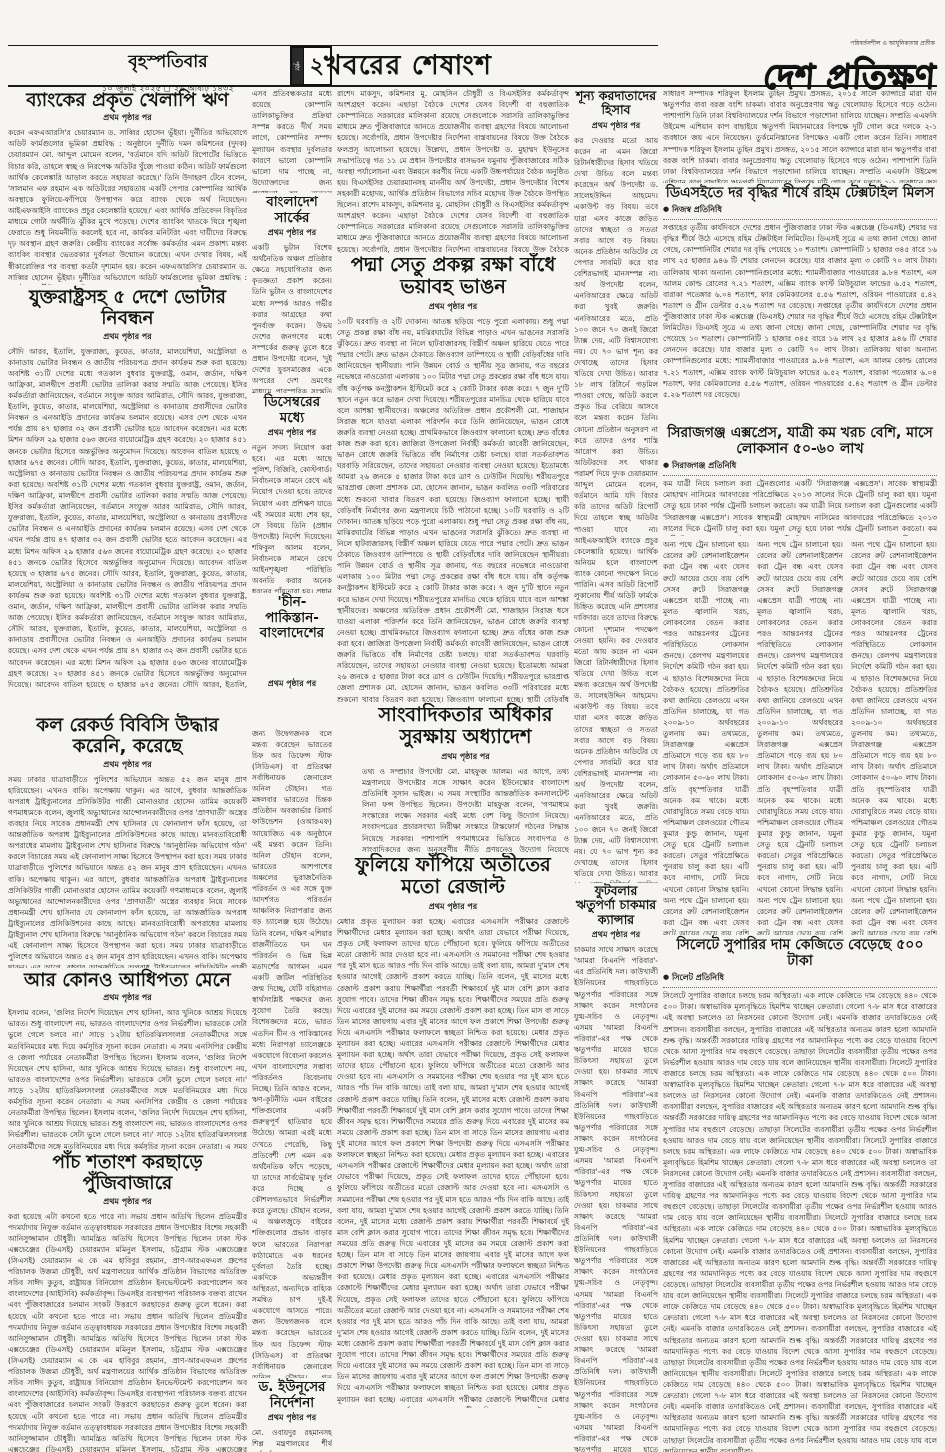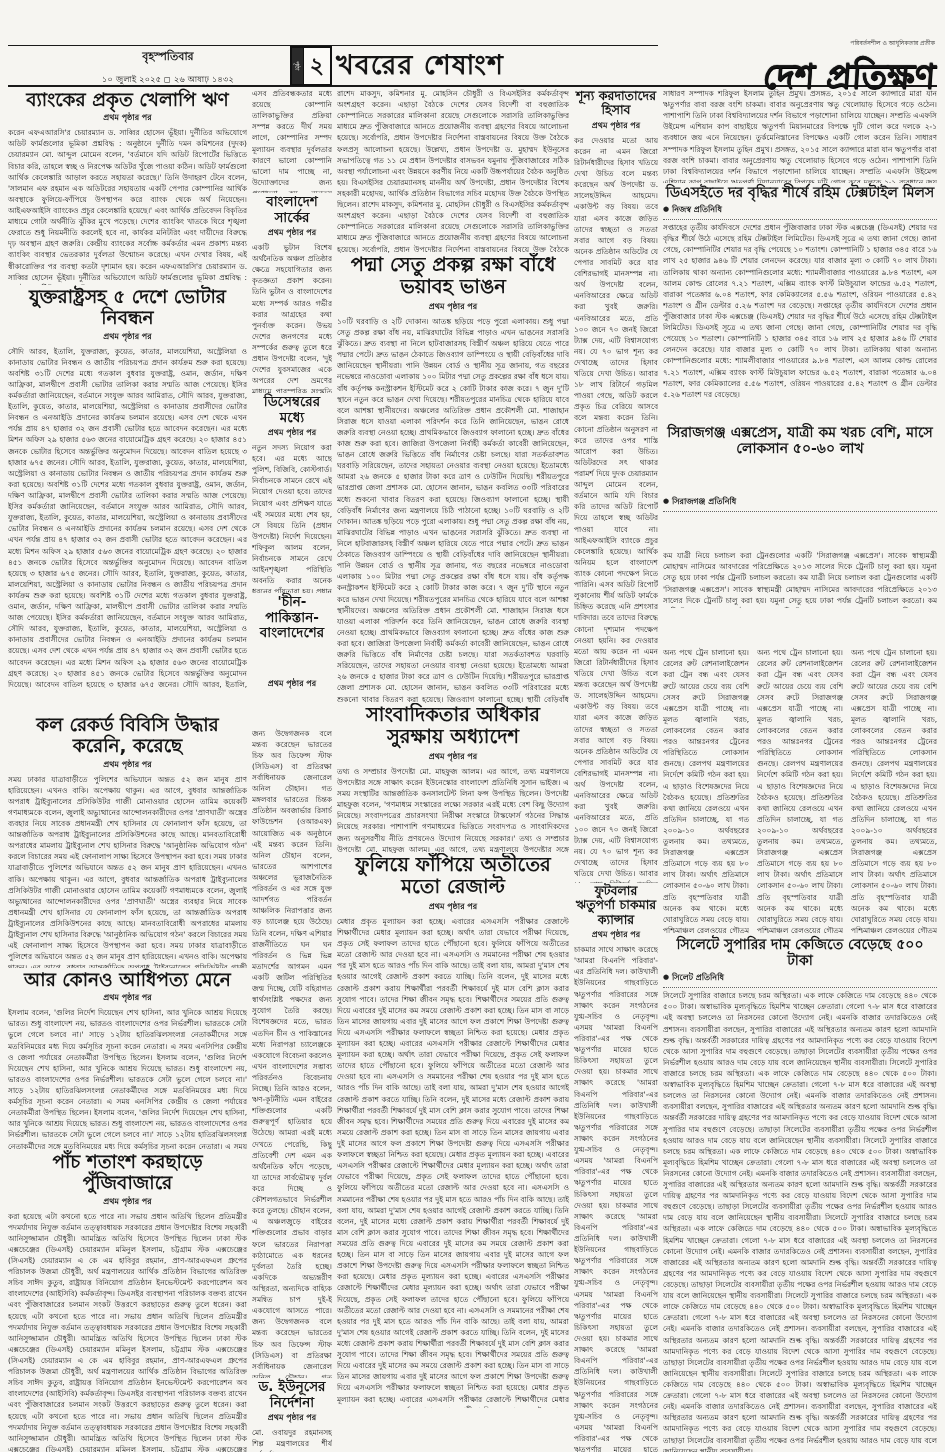--- a/index.html
+++ b/index.html
@@ -6,29 +6,29 @@
   body{
     width:945px;height:1452px;position:relative;
     background:#f6f5f1;color:#141414;
     font-family:"DejaVu Sans","Liberation Sans",sans-serif;
     overflow:hidden;
   }
   .rule{position:absolute;background:#1a1a1a;}
   
   #masthead{position:absolute;left:0;top:0;width:945px;height:88px;}
   .dateblock{position:absolute;left:78px;top:48px;width:180px;text-align:center;}
-  .dateblock .day{font-weight:bold;font-size:11px;}
+  .dateblock .day{font-weight:bold;font-size:17px;}
   .dateblock .dateline{font-size:8px;margin-top:6px;letter-spacing:.3px;}
   .pagebox{position:absolute;left:290px;top:46px;width:38px;height:36px;border:2px solid #111;
     display:flex;background:#fbfaf7;}
   .pagebox .strip{width:11px;border-right:1.5px solid #111;font-size:6px;
     writing-mode:vertical-rl;text-align:center;padding:1px 0;background:#2a2a2a;color:#f5f5f0;}
   .pagebox .num{flex:1;display:flex;align-items:center;justify-content:center;
     font-size:22px;font-weight:bold;}
-  .sectiontitle{position:absolute;left:336px;top:44px;font-size:27px;font-weight:bold;letter-spacing:1px;}
+  .sectiontitle{position:absolute;left:324px;top:44px;font-size:27px;font-weight:bold;letter-spacing:1px;}
   .logo{position:absolute;right:10px;top:38px;width:280px;text-align:right;}
   .logo .slogan{font-size:6px;color:#333;margin-bottom:1px;}
   .logo .brand{font-size:34px;font-weight:bold;letter-spacing:0px;
     text-shadow:0 0 1px #000,.5px .5px 0 #000;transform:skewX(-4deg);}
   
   .col{position:absolute;top:88px;}
   #colA{left:8px;width:239px;}
   #colB{left:252px;width:80px;}
   #colC{left:337px;width:232px;}
   #colD{left:574px;width:84px;}
@@ -124,21 +124,21 @@
   </article>
 </section>
 
 <section class="col" id="colC">
   <div class="bd cont fill" style="height:165px;">রাশেদ মাকসুদ, কমিশনার মু. মোহসিন চৌধুরী ও বিএসইসির কর্মকর্তাবৃন্দ অংশগ্রহণ করেন। এছাড়া বৈঠকে দেশের যেসব বিদেশী বা বহুজাতিক কোম্পানিতে সরকারের মালিকানা রয়েছে সেগুলোকে সরাসরি তালিকাভুক্তির মাধ্যমে দ্রুত পুঁজিবাজারে আনতে প্রয়োজনীয় ব্যবস্থা গ্রহণের বিষয়ে আলোচনা হয়েছে। সর্বোপরি, প্রধান উপদেষ্টার নির্দেশনা বাস্তবায়নের বিষয়ে উক্ত বৈঠকে ফলপ্রসূ আলোচনা হয়েছে। উল্লেখ্য, প্রধান উপদেষ্টা ড. মুহাম্মদ ইউনূসের সভাপতিত্বে গত ১১ মে প্রধান উপদেষ্টার বাসভবন যমুনায় পুঁজিবাজারের সঠিক অবস্থা পর্যালোচনা এবং উন্নয়নে করণীয় নিয়ে একটি উচ্চপর্যায়ের বৈঠক অনুষ্ঠিত হয়। বিএসইসির চেয়ারম্যানসহ মাননীয় অর্থ উপদেষ্টা, প্রধান উপদেষ্টার বিশেষ সহকারী মহোদয়, আর্থিক প্রতিষ্ঠান বিভাগের সচিব মহোদয় উক্ত বৈঠকে উপস্থিত ছিলেন। রাশেদ মাকসুদ, কমিশনার মু. মোহসিন চৌধুরী ও বিএসইসির কর্মকর্তাবৃন্দ অংশগ্রহণ করেন। এছাড়া বৈঠকে দেশের যেসব বিদেশী বা বহুজাতিক কোম্পানিতে সরকারের মালিকানা রয়েছে সেগুলোকে সরাসরি তালিকাভুক্তির মাধ্যমে দ্রুত পুঁজিবাজারে আনতে প্রয়োজনীয় ব্যবস্থা গ্রহণের বিষয়ে আলোচনা হয়েছে। সর্বোপরি, প্রধান উপদেষ্টার নির্দেশনা বাস্তবায়নের বিষয়ে উক্ত বৈঠকে ফলপ্রসূ আলোচনা হয়েছে। উল্লেখ্য, প্রধান উপদেষ্টা ড. মুহাম্মদ ইউনূসের সভাপতিত্বে গত ১১ মে প্রধান উপদেষ্টার বাসভবন যমুনায় পুঁজিবাজারের সঠিক অবস্থা পর্যালোচনা এবং উন্নয়নে করণীয় নিয়ে একটি উচ্চপর্যায়ের বৈঠক অনুষ্ঠিত হয়। বিএসইসির চেয়ারম্যানসহ মাননীয় অর্থ উপদেষ্টা, প্রধান উপদেষ্টার বিশেষ সহকারী মহোদয়, আর্থিক প্রতিষ্ঠান বিভাগের সচিব মহোদয় উক্ত বৈঠকে উপস্থিত ছিলেন।</div>
   <article class="story" style="height:450px;">
     <h2 class="hl hlC">পদ্মা সেতু প্রকল্প রক্ষা বাঁধে ভয়াবহ ভাঙন</h2>
     <div class="kick">প্রথম পৃষ্ঠার পর</div>
     <div class="bd fill">১০টি ঘরবাড়ি ও ২টি দোকান। আতঙ্ক ছড়িয়ে পড়ে পুরো এলাকায়। শুধু পদ্মা সেতু প্রকল্প রক্ষা বাঁধ নয়, মাঝিরঘাটের বিভিন্ন পাড়াও এখন ভাঙনের সরাসরি ঝুঁকিতে। দ্রুত ব্যবস্থা না নিলে হাটবাজারসহ বিস্তীর্ণ অঞ্চল হারিয়ে যেতে পারে পদ্মার পেটে। দ্রুত ভাঙন ঠেকাতে জিওব্যাগ ডাম্পিংয়ে ও স্থায়ী বেড়িবাঁধের দাবি জানিয়েছেন স্থানীয়রা। পানি উন্নয়ন বোর্ড ও স্থানীয় সূত্র জানায়, গত বছরের নভেম্বরে নাওডোবা এলাকায় ১০০ মিটার পদ্মা সেতু প্রকল্পের রক্ষা বাঁধ ধসে যায়। বাঁধ কর্তৃপক্ষ কনস্ট্রাকশন ইস্টিমেট করে ২ কোটি টাকার কাজ করে। ৭ জুন দু'টি স্থানে নতুন করে ভাঙন দেখা দিয়েছে। শরীয়তপুরের মানচিত্র থেকে হারিয়ে যাবে বলে আশঙ্কা স্থানীয়দের। অঞ্চলের অতিরিক্ত প্রধান প্রকৌশলী মো. শাজাহান সিরাজ ধসে যাওয়া এলাকা পরিদর্শন করে তিনি জানিয়েছেন, ভাঙন রোধে জরুরি ব্যবস্থা নেওয়া হচ্ছে। প্রাথমিকভাবে জিওব্যাগ ফালানো হচ্ছে। দ্রুত বাঁধের কাজ শুরু করা হবে। জাজিরা উপজেলা নির্বাহী কর্মকর্তা কাবেরী জানিয়েছেন, ভাঙন রোধে জরুরি ভিত্তিতে বাঁধ নির্মাণের চেষ্টা চলছে। যারা সতর্কতাবশত ঘরবাড়ি সরিয়েছেন, তাদের সহায়তা নেওয়ার ব্যবস্থা নেওয়া হয়েছে। ইতোমধ্যে আমরা ২৬ জনকে ৫ হাজার টাকা করে ত্রাণ ও ঢেউটিন দিয়েছি। শরীয়তপুরে ভারপ্রাপ্ত জেলা প্রশাসক মো. হোসেন জানান, ভাঙন কবলিত ৩৩টি পরিবারের মধ্যে শুকনো খাবার বিতরণ করা হয়েছে। জিওব্যাগ ফালানো হচ্ছে। স্থায়ী বেড়িবাঁধ নির্মাণের জন্য মন্ত্রণালয়ে চিঠি পাঠানো হচ্ছে। ১০টি ঘরবাড়ি ও ২টি দোকান। আতঙ্ক ছড়িয়ে পড়ে পুরো এলাকায়। শুধু পদ্মা সেতু প্রকল্প রক্ষা বাঁধ নয়, মাঝিরঘাটের বিভিন্ন পাড়াও এখন ভাঙনের সরাসরি ঝুঁকিতে। দ্রুত ব্যবস্থা না নিলে হাটবাজারসহ বিস্তীর্ণ অঞ্চল হারিয়ে যেতে পারে পদ্মার পেটে। দ্রুত ভাঙন ঠেকাতে জিওব্যাগ ডাম্পিংয়ে ও স্থায়ী বেড়িবাঁধের দাবি জানিয়েছেন স্থানীয়রা। পানি উন্নয়ন বোর্ড ও স্থানীয় সূত্র জানায়, গত বছরের নভেম্বরে নাওডোবা এলাকায় ১০০ মিটার পদ্মা সেতু প্রকল্পের রক্ষা বাঁধ ধসে যায়। বাঁধ কর্তৃপক্ষ কনস্ট্রাকশন ইস্টিমেট করে ২ কোটি টাকার কাজ করে। ৭ জুন দু'টি স্থানে নতুন করে ভাঙন দেখা দিয়েছে। শরীয়তপুরের মানচিত্র থেকে হারিয়ে যাবে বলে আশঙ্কা স্থানীয়দের। অঞ্চলের অতিরিক্ত প্রধান প্রকৌশলী মো. শাজাহান সিরাজ ধসে যাওয়া এলাকা পরিদর্শন করে তিনি জানিয়েছেন, ভাঙন রোধে জরুরি ব্যবস্থা নেওয়া হচ্ছে। প্রাথমিকভাবে জিওব্যাগ ফালানো হচ্ছে। দ্রুত বাঁধের কাজ শুরু করা হবে। জাজিরা উপজেলা নির্বাহী কর্মকর্তা কাবেরী জানিয়েছেন, ভাঙন রোধে জরুরি ভিত্তিতে বাঁধ নির্মাণের চেষ্টা চলছে। যারা সতর্কতাবশত ঘরবাড়ি সরিয়েছেন, তাদের সহায়তা নেওয়ার ব্যবস্থা নেওয়া হয়েছে। ইতোমধ্যে আমরা ২৬ জনকে ৫ হাজার টাকা করে ত্রাণ ও ঢেউটিন দিয়েছি। শরীয়তপুরে ভারপ্রাপ্ত জেলা প্রশাসক মো. হোসেন জানান, ভাঙন কবলিত ৩৩টি পরিবারের মধ্যে শুকনো খাবার বিতরণ করা হয়েছে। জিওব্যাগ ফালানো হচ্ছে। স্থায়ী বেড়িবাঁধ নির্মাণের জন্য মন্ত্রণালয়ে চিঠি পাঠানো হচ্ছে।</div>
   </article>
-  <article class="story" style="height:150px;">
+  <article class="story" style="height:150px;margin-left:25px;">
     <h2 class="hl hlC">সাংবাদিকতার অধিকার সুরক্ষায় অধ্যাদেশ</h2>
     <div class="kick">প্রথম পৃষ্ঠার পর</div>
     <div class="bd fill">তথ্য ও সম্প্রচার উপদেষ্টা মো. মাহফুজ আলম। এর আগে, তথ্য মন্ত্রণালয়ে উপদেষ্টার সঙ্গে সাক্ষাৎ করেন ইউনেস্কোর বাংলাদেশ প্রতিনিধি সুসান ভাইজ। এ সময় সংস্থাটির আন্তর্জাতিক কনসালটেন্ট লিনা ফন্স উপস্থিত ছিলেন। উপদেষ্টা মাহফুজ বলেন, 'গণমাধ্যম সংস্কারের লক্ষ্যে সরকার এরই মধ্যে বেশ কিছু উদ্যোগ নিয়েছে। সংবাদপত্রের প্রচারসংখ্যা নিরীক্ষা সংস্কারে টাস্কফোর্স গঠনের সিদ্ধান্ত নিয়েছে সরকার। পাশাপাশি গণমাধ্যমের ভিত্তিতে সংবাদপত্র ও সাংবাদিকদের জন্য অনুসরণীয় নীতি প্রণয়নেও উদ্যোগ নিয়েছে সরকার।' তথ্য ও সম্প্রচার উপদেষ্টা মো. মাহফুজ আলম। এর আগে, তথ্য মন্ত্রণালয়ে উপদেষ্টার সঙ্গে সাক্ষাৎ করেন ইউনেস্কোর বাংলাদেশ প্রতিনিধি সুসান ভাইজ। এ সময় সংস্থাটির আন্তর্জাতিক কনসালটেন্ট লিনা ফন্স উপস্থিত ছিলেন। উপদেষ্টা মাহফুজ বলেন, 'গণমাধ্যম সংস্কারের লক্ষ্যে সরকার এরই মধ্যে বেশ কিছু উদ্যোগ নিয়েছে। সংবাদপত্রের প্রচারসংখ্যা নিরীক্ষা সংস্কারে টাস্কফোর্স গঠনের সিদ্ধান্ত নিয়েছে সরকার। পাশাপাশি গণমাধ্যমের ভিত্তিতে সংবাদপত্র ও সাংবাদিকদের জন্য অনুসরণীয় নীতি প্রণয়নেও উদ্যোগ নিয়েছে সরকার।'</div>
   </article>
   <article class="story" style="height:555px;">
     <h2 class="hl hlC">ফুলিয়ে ফাঁপিয়ে অতীতের মতো রেজাল্ট</h2>
     <div class="kick">প্রথম পৃষ্ঠার পর</div>
     <div class="bd fill">মেধার প্রকৃত মূল্যায়ন করা হচ্ছে। এবারের এসএসসি পরীক্ষার রেজাল্টে শিক্ষার্থীদের মেধার মূল্যায়ন করা হচ্ছে। অর্থাৎ তারা যেভাবে পরীক্ষা দিয়েছে, প্রকৃত সেই ফলাফল তাদের হাতে পৌঁছানো হবে। ফুলিয়ে ফাঁপিয়ে অতীতের মতো রেজাল্ট আর দেওয়া হবে না। এসএসসি ও সমমানের পরীক্ষা শেষ হওয়ার পর দুই মাস হতে আরও পাঁচ দিন বাকি আছে। তাই বলা যায়, আমরা দু'মাস শেষ হওয়ার আগেই রেজাল্ট প্রকাশ করতে যাচ্ছি। তিনি বলেন, দুই মাসের মধ্যে রেজাল্ট প্রকাশ করায় শিক্ষার্থীরা পরবর্তী শিক্ষাবর্ষে দুই মাস বেশি ক্লাস করার সুযোগ পাবে। তাদের শিক্ষা জীবন সমৃদ্ধ হবে। শিক্ষার্থীদের সময়ের প্রতি গুরুত্ব দিয়ে এবারের দুই মাসের কম সময়ে রেজাল্ট প্রকাশ করা হচ্ছে। তিন মাস বা সাড়ে তিন মাসের জায়গায় এবার দুই মাসের আগে ফল প্রকাশে শিক্ষা উপদেষ্টা গুরুত্ব দিয়ে এসএসসি পরীক্ষার ফলাফলে স্বচ্ছতা নিশ্চিত করা হয়েছে। মেধার প্রকৃত মূল্যায়ন করা হচ্ছে। এবারের এসএসসি পরীক্ষার রেজাল্টে শিক্ষার্থীদের মেধার মূল্যায়ন করা হচ্ছে। অর্থাৎ তারা যেভাবে পরীক্ষা দিয়েছে, প্রকৃত সেই ফলাফল তাদের হাতে পৌঁছানো হবে। ফুলিয়ে ফাঁপিয়ে অতীতের মতো রেজাল্ট আর দেওয়া হবে না। এসএসসি ও সমমানের পরীক্ষা শেষ হওয়ার পর দুই মাস হতে আরও পাঁচ দিন বাকি আছে। তাই বলা যায়, আমরা দু'মাস শেষ হওয়ার আগেই রেজাল্ট প্রকাশ করতে যাচ্ছি। তিনি বলেন, দুই মাসের মধ্যে রেজাল্ট প্রকাশ করায় শিক্ষার্থীরা পরবর্তী শিক্ষাবর্ষে দুই মাস বেশি ক্লাস করার সুযোগ পাবে। তাদের শিক্ষা জীবন সমৃদ্ধ হবে। শিক্ষার্থীদের সময়ের প্রতি গুরুত্ব দিয়ে এবারের দুই মাসের কম সময়ে রেজাল্ট প্রকাশ করা হচ্ছে। তিন মাস বা সাড়ে তিন মাসের জায়গায় এবার দুই মাসের আগে ফল প্রকাশে শিক্ষা উপদেষ্টা গুরুত্ব দিয়ে এসএসসি পরীক্ষার ফলাফলে স্বচ্ছতা নিশ্চিত করা হয়েছে। মেধার প্রকৃত মূল্যায়ন করা হচ্ছে। এবারের এসএসসি পরীক্ষার রেজাল্টে শিক্ষার্থীদের মেধার মূল্যায়ন করা হচ্ছে। অর্থাৎ তারা যেভাবে পরীক্ষা দিয়েছে, প্রকৃত সেই ফলাফল তাদের হাতে পৌঁছানো হবে। ফুলিয়ে ফাঁপিয়ে অতীতের মতো রেজাল্ট আর দেওয়া হবে না। এসএসসি ও সমমানের পরীক্ষা শেষ হওয়ার পর দুই মাস হতে আরও পাঁচ দিন বাকি আছে। তাই বলা যায়, আমরা দু'মাস শেষ হওয়ার আগেই রেজাল্ট প্রকাশ করতে যাচ্ছি। তিনি বলেন, দুই মাসের মধ্যে রেজাল্ট প্রকাশ করায় শিক্ষার্থীরা পরবর্তী শিক্ষাবর্ষে দুই মাস বেশি ক্লাস করার সুযোগ পাবে। তাদের শিক্ষা জীবন সমৃদ্ধ হবে। শিক্ষার্থীদের সময়ের প্রতি গুরুত্ব দিয়ে এবারের দুই মাসের কম সময়ে রেজাল্ট প্রকাশ করা হচ্ছে। তিন মাস বা সাড়ে তিন মাসের জায়গায় এবার দুই মাসের আগে ফল প্রকাশে শিক্ষা উপদেষ্টা গুরুত্ব দিয়ে এসএসসি পরীক্ষার ফলাফলে স্বচ্ছতা নিশ্চিত করা হয়েছে। মেধার প্রকৃত মূল্যায়ন করা হচ্ছে। এবারের এসএসসি পরীক্ষার রেজাল্টে শিক্ষার্থীদের মেধার মূল্যায়ন করা হচ্ছে। অর্থাৎ তারা যেভাবে পরীক্ষা দিয়েছে, প্রকৃত সেই ফলাফল তাদের হাতে পৌঁছানো হবে। ফুলিয়ে ফাঁপিয়ে অতীতের মতো রেজাল্ট আর দেওয়া হবে না। এসএসসি ও সমমানের পরীক্ষা শেষ হওয়ার পর দুই মাস হতে আরও পাঁচ দিন বাকি আছে। তাই বলা যায়, আমরা দু'মাস শেষ হওয়ার আগেই রেজাল্ট প্রকাশ করতে যাচ্ছি। তিনি বলেন, দুই মাসের মধ্যে রেজাল্ট প্রকাশ করায় শিক্ষার্থীরা পরবর্তী শিক্ষাবর্ষে দুই মাস বেশি ক্লাস করার সুযোগ পাবে। তাদের শিক্ষা জীবন সমৃদ্ধ হবে। শিক্ষার্থীদের সময়ের প্রতি গুরুত্ব দিয়ে এবারের দুই মাসের কম সময়ে রেজাল্ট প্রকাশ করা হচ্ছে। তিন মাস বা সাড়ে তিন মাসের জায়গায় এবার দুই মাসের আগে ফল প্রকাশে শিক্ষা উপদেষ্টা গুরুত্ব দিয়ে এসএসসি পরীক্ষার ফলাফলে স্বচ্ছতা নিশ্চিত করা হয়েছে। মেধার প্রকৃত মূল্যায়ন করা হচ্ছে। এবারের এসএসসি পরীক্ষার রেজাল্টে শিক্ষার্থীদের মেধার মূল্যায়ন করা হচ্ছে। অর্থাৎ তারা যেভাবে পরীক্ষা দিয়েছে, প্রকৃত সেই ফলাফল তাদের হাতে পৌঁছানো হবে। ফুলিয়ে ফাঁপিয়ে অতীতের মতো রেজাল্ট আর দেওয়া হবে না। এসএসসি ও সমমানের পরীক্ষা শেষ হওয়ার পর দুই মাস হতে আরও পাঁচ দিন বাকি আছে। তাই বলা যায়, আমরা দু'মাস শেষ হওয়ার আগেই রেজাল্ট প্রকাশ করতে যাচ্ছি। তিনি বলেন, দুই মাসের মধ্যে রেজাল্ট প্রকাশ করায় শিক্ষার্থীরা পরবর্তী শিক্ষাবর্ষে দুই মাস বেশি ক্লাস করার সুযোগ পাবে। তাদের শিক্ষা জীবন সমৃদ্ধ হবে। শিক্ষার্থীদের সময়ের প্রতি গুরুত্ব দিয়ে এবারের দুই মাসের কম সময়ে রেজাল্ট প্রকাশ করা হচ্ছে। তিন মাস বা সাড়ে তিন মাসের জায়গায় এবার দুই মাসের আগে ফল প্রকাশে শিক্ষা উপদেষ্টা গুরুত্ব দিয়ে এসএসসি পরীক্ষার ফলাফলে স্বচ্ছতা নিশ্চিত করা হয়েছে।</div>
   </article>
 </section>
@@ -159,21 +159,21 @@
 <section class="col" id="colE">
   <div class="bd cont fill" style="height:95px;">সাধারণ সম্পাদক শরিফুল ইসলাম তুহিন প্রমুখ। প্রসঙ্গত, ২০১৫ সালে ক্যান্সারে মারা যান ঋতুপর্ণার বাবা বরজ বংশি চাকমা। বাবার অনুপ্রেরণায় ঋতু খেলোয়াড় হিসেবে গড়ে ওঠেন। পাশাপাশি তিনি ঢাকা বিশ্ববিদ্যালয়ের দর্শন বিভাগে পড়াশোনা চালিয়ে যাচ্ছেন। সম্প্রতি এএফসি উইমেন্স এশিয়ান কাপ বাছাইয়ে ঋতুপর্ণা মিয়ানমারের বিপক্ষে দুটি গোল করে দলকে ২-১ ব্যবধানে জয় এনে নিয়েছেন। তুর্কমেনিস্তানের বিপক্ষেও একটি গোল করেন তিনি। সাধারণ সম্পাদক শরিফুল ইসলাম তুহিন প্রমুখ। প্রসঙ্গত, ২০১৫ সালে ক্যান্সারে মারা যান ঋতুপর্ণার বাবা বরজ বংশি চাকমা। বাবার অনুপ্রেরণায় ঋতু খেলোয়াড় হিসেবে গড়ে ওঠেন। পাশাপাশি তিনি ঢাকা বিশ্ববিদ্যালয়ের দর্শন বিভাগে পড়াশোনা চালিয়ে যাচ্ছেন। সম্প্রতি এএফসি উইমেন্স এশিয়ান কাপ বাছাইয়ে ঋতুপর্ণা মিয়ানমারের বিপক্ষে দুটি গোল করে দলকে ২-১ ব্যবধানে জয় এনে নিয়েছেন। তুর্কমেনিস্তানের বিপক্ষেও একটি গোল করেন তিনি।</div>
   <article class="story" style="height:240px;">
     <h2 class="hl hlE">ডিএসইতে দর বৃদ্ধির শীর্ষে রহিম টেক্সটাইল মিলস</h2>
     <div class="byline">
       <span class="bdot">●</span>
       <span>নিজস্ব প্রতিনিধি</span>
     </div>
     <div class="bd fill">সপ্তাহের তৃতীয় কার্যদিবসে দেশের প্রধান পুঁজিবাজার ঢাকা স্টক এক্সচেঞ্জ (ডিএসই) শেয়ার দর বৃদ্ধির শীর্ষে উঠে এসেছে রহিম টেক্সটাইল লিমিটেড। ডিএসই সূত্রে এ তথ্য জানা গেছে। জানা গেছে, কোম্পানিটির শেয়ার দর বৃদ্ধি পেয়েছে ১০ শতাংশ। কোম্পানিটি ১ হাজার ৩৪৫ বারে ১৬ লাখ ২৫ হাজার ৯৪৬ টি শেয়ার লেনদেন করেছে। যার বাজার মূল্য ৩ কোটি ৭০ লাখ টাকা। তালিকায় থাকা অন্যান্য কোম্পানিগুলোর মধ্যে: শ্যামলীবাজার পাওয়ারের ৯.৮৪ শতাংশ, এস আলম কোল্ড রোলের ৭.২১ শতাংশ, এক্সিম ব্যাংক ফার্স্ট মিউচুয়াল ফান্ডের ৬.৫২ শতাংশ, বারাকা পতেঙ্গার ৬.০৪ শতাংশ, ফার কেমিক্যালের ৫.৫৬ শতাংশ, ওরিয়ন পাওয়ারের ৫.৪২ শতাংশ ও গ্রীন ডেল্টার ৫.২৬ শতাংশ দর বেড়েছে। সপ্তাহের তৃতীয় কার্যদিবসে দেশের প্রধান পুঁজিবাজার ঢাকা স্টক এক্সচেঞ্জ (ডিএসই) শেয়ার দর বৃদ্ধির শীর্ষে উঠে এসেছে রহিম টেক্সটাইল লিমিটেড। ডিএসই সূত্রে এ তথ্য জানা গেছে। জানা গেছে, কোম্পানিটির শেয়ার দর বৃদ্ধি পেয়েছে ১০ শতাংশ। কোম্পানিটি ১ হাজার ৩৪৫ বারে ১৬ লাখ ২৫ হাজার ৯৪৬ টি শেয়ার লেনদেন করেছে। যার বাজার মূল্য ৩ কোটি ৭০ লাখ টাকা। তালিকায় থাকা অন্যান্য কোম্পানিগুলোর মধ্যে: শ্যামলীবাজার পাওয়ারের ৯.৮৪ শতাংশ, এস আলম কোল্ড রোলের ৭.২১ শতাংশ, এক্সিম ব্যাংক ফার্স্ট মিউচুয়াল ফান্ডের ৬.৫২ শতাংশ, বারাকা পতেঙ্গার ৬.০৪ শতাংশ, ফার কেমিক্যালের ৫.৫৬ শতাংশ, ওরিয়ন পাওয়ারের ৫.৪২ শতাংশ ও গ্রীন ডেল্টার ৫.২৬ শতাংশ দর বেড়েছে।</div>
   </article>
-  <article class="story" style="height:512px;gap:36px;">
+  <article class="story" style="height:512px;">
     <h2 class="hl hlE">সিরাজগঞ্জ এক্সপ্রেস, যাত্রী কম খরচ বেশি, মাসে লোকসান ৫০-৬০ লাখ</h2>
     <div class="byline">
       <span class="bdot">●</span>
       <span>সিরাজগঞ্জ প্রতিনিধি</span>
     </div>
     <div class="lead fill">কম যাত্রী নিয়ে চলাচল করা ট্রেনগুলোর একটি 'সিরাজগঞ্জ এক্সপ্রেস'। সাবেক স্বাস্থ্যমন্ত্রী মোহাম্মদ নাসিমের আবদারের পরিপ্রেক্ষিতে ২০১৩ সালের দিকে ট্রেনটি চালু করা হয়। যমুনা সেতু হয়ে ঢাকা পর্যন্ত ট্রেনটি চলাচল করতো। কম যাত্রী নিয়ে চলাচল করা ট্রেনগুলোর একটি 'সিরাজগঞ্জ এক্সপ্রেস'। সাবেক স্বাস্থ্যমন্ত্রী মোহাম্মদ নাসিমের আবদারের পরিপ্রেক্ষিতে ২০১৩ সালের দিকে ট্রেনটি চালু করা হয়। যমুনা সেতু হয়ে ঢাকা পর্যন্ত ট্রেনটি চলাচল করতো। কম যাত্রী নিয়ে চলাচল করা ট্রেনগুলোর একটি 'সিরাজগঞ্জ এক্সপ্রেস'। সাবেক স্বাস্থ্যমন্ত্রী মোহাম্মদ নাসিমের আবদারের পরিপ্রেক্ষিতে ২০১৩ সালের দিকে ট্রেনটি চালু করা হয়। যমুনা সেতু হয়ে ঢাকা পর্যন্ত ট্রেনটি চলাচল করতো।</div>
     <div class="subcols">
       <div class="sc fill">অন্য পথে ট্রেন চালানো হয়। রেলের রুট রেশনালাইজেশন করা ট্রেন বন্ধ এবং যেসব রুটে আয়ের চেয়ে ব্যয় বেশি সেসব রুটে সিরাজগঞ্জ এক্সপ্রেস যাত্রী পাচ্ছে না। মূলত জ্বালানি খরচ, লোকবলের বেতন করার পরও আন্তঃনগর ট্রেনের পরিস্থিতিতে লোকসান গুনছে। রেলপথ মন্ত্রণালয়ের নির্দেশে কমিটি গঠন করা হয়। এ ছাড়াও বিশেষজ্ঞদের নিয়ে বৈঠকও হয়েছে। প্রতিশ্রুতির কথা জানিয়ে রেলওয়ে এখন প্রতিদিন চালাচ্ছে, যা গত ২০০৯-১০ অর্থবছরের তুলনায় কম। তথ্যমতে, সিরাজগঞ্জ এক্সপ্রেস প্রতিমাসে গড়ে ব্যয় হয় ৮০ লাখ টাকা। অর্থাৎ প্রতিমাসে লোকসান ৫০-৬০ লাখ টাকা। প্রতি বৃহস্পতিবার যাত্রী অনেক কম থাকে। মধ্যে ঘোরাঘুরিতে সময় বেড়ে যায়। পশ্চিমাঞ্চল রেলওয়ের গৌতম কুমার কুন্ডু জানান, যমুনা সেতু হয়ে ট্রেনটি চলাচল করতো। সেতুর পরিপ্রেক্ষিতে পুনরায় চালু করা হয়। এটি কবে নাগাদ, সেটি নিয়ে এখনো কোনো সিদ্ধান্ত হয়নি। অন্য পথে ট্রেন চালানো হয়। রেলের রুট রেশনালাইজেশন করা ট্রেন বন্ধ এবং যেসব রুটে আয়ের চেয়ে ব্যয় বেশি সেসব রুটে সিরাজগঞ্জ এক্সপ্রেস যাত্রী পাচ্ছে না। মূলত জ্বালানি খরচ, লোকবলের বেতন করার পরও আন্তঃনগর ট্রেনের পরিস্থিতিতে লোকসান গুনছে। রেলপথ মন্ত্রণালয়ের নির্দেশে কমিটি গঠন করা হয়। এ ছাড়াও বিশেষজ্ঞদের নিয়ে বৈঠকও হয়েছে। প্রতিশ্রুতির কথা জানিয়ে রেলওয়ে এখন প্রতিদিন চালাচ্ছে, যা গত ২০০৯-১০ অর্থবছরের তুলনায় কম। তথ্যমতে, সিরাজগঞ্জ এক্সপ্রেস প্রতিমাসে গড়ে ব্যয় হয় ৮০ লাখ টাকা। অর্থাৎ প্রতিমাসে লোকসান ৫০-৬০ লাখ টাকা। প্রতি বৃহস্পতিবার যাত্রী অনেক কম থাকে। মধ্যে ঘোরাঘুরিতে সময় বেড়ে যায়। পশ্চিমাঞ্চল রেলওয়ের গৌতম কুমার কুন্ডু জানান, যমুনা সেতু হয়ে ট্রেনটি চলাচল করতো। সেতুর পরিপ্রেক্ষিতে পুনরায় চালু করা হয়। এটি কবে নাগাদ, সেটি নিয়ে এখনো কোনো সিদ্ধান্ত হয়নি।</div>
       <div class="sc fill">অন্য পথে ট্রেন চালানো হয়। রেলের রুট রেশনালাইজেশন করা ট্রেন বন্ধ এবং যেসব রুটে আয়ের চেয়ে ব্যয় বেশি সেসব রুটে সিরাজগঞ্জ এক্সপ্রেস যাত্রী পাচ্ছে না। মূলত জ্বালানি খরচ, লোকবলের বেতন করার পরও আন্তঃনগর ট্রেনের পরিস্থিতিতে লোকসান গুনছে। রেলপথ মন্ত্রণালয়ের নির্দেশে কমিটি গঠন করা হয়। এ ছাড়াও বিশেষজ্ঞদের নিয়ে বৈঠকও হয়েছে। প্রতিশ্রুতির কথা জানিয়ে রেলওয়ে এখন প্রতিদিন চালাচ্ছে, যা গত ২০০৯-১০ অর্থবছরের তুলনায় কম। তথ্যমতে, সিরাজগঞ্জ এক্সপ্রেস প্রতিমাসে গড়ে ব্যয় হয় ৮০ লাখ টাকা। অর্থাৎ প্রতিমাসে লোকসান ৫০-৬০ লাখ টাকা। প্রতি বৃহস্পতিবার যাত্রী অনেক কম থাকে। মধ্যে ঘোরাঘুরিতে সময় বেড়ে যায়। পশ্চিমাঞ্চল রেলওয়ের গৌতম কুমার কুন্ডু জানান, যমুনা সেতু হয়ে ট্রেনটি চলাচল করতো। সেতুর পরিপ্রেক্ষিতে পুনরায় চালু করা হয়। এটি কবে নাগাদ, সেটি নিয়ে এখনো কোনো সিদ্ধান্ত হয়নি। অন্য পথে ট্রেন চালানো হয়। রেলের রুট রেশনালাইজেশন করা ট্রেন বন্ধ এবং যেসব রুটে আয়ের চেয়ে ব্যয় বেশি সেসব রুটে সিরাজগঞ্জ এক্সপ্রেস যাত্রী পাচ্ছে না। মূলত জ্বালানি খরচ, লোকবলের বেতন করার পরও আন্তঃনগর ট্রেনের পরিস্থিতিতে লোকসান গুনছে। রেলপথ মন্ত্রণালয়ের নির্দেশে কমিটি গঠন করা হয়। এ ছাড়াও বিশেষজ্ঞদের নিয়ে বৈঠকও হয়েছে। প্রতিশ্রুতির কথা জানিয়ে রেলওয়ে এখন প্রতিদিন চালাচ্ছে, যা গত ২০০৯-১০ অর্থবছরের তুলনায় কম। তথ্যমতে, সিরাজগঞ্জ এক্সপ্রেস প্রতিমাসে গড়ে ব্যয় হয় ৮০ লাখ টাকা। অর্থাৎ প্রতিমাসে লোকসান ৫০-৬০ লাখ টাকা। প্রতি বৃহস্পতিবার যাত্রী অনেক কম থাকে। মধ্যে ঘোরাঘুরিতে সময় বেড়ে যায়। পশ্চিমাঞ্চল রেলওয়ের গৌতম কুমার কুন্ডু জানান, যমুনা সেতু হয়ে ট্রেনটি চলাচল করতো। সেতুর পরিপ্রেক্ষিতে পুনরায় চালু করা হয়। এটি কবে নাগাদ, সেটি নিয়ে এখনো কোনো সিদ্ধান্ত হয়নি।</div>
       <div class="sc fill">অন্য পথে ট্রেন চালানো হয়। রেলের রুট রেশনালাইজেশন করা ট্রেন বন্ধ এবং যেসব রুটে আয়ের চেয়ে ব্যয় বেশি সেসব রুটে সিরাজগঞ্জ এক্সপ্রেস যাত্রী পাচ্ছে না। মূলত জ্বালানি খরচ, লোকবলের বেতন করার পরও আন্তঃনগর ট্রেনের পরিস্থিতিতে লোকসান গুনছে। রেলপথ মন্ত্রণালয়ের নির্দেশে কমিটি গঠন করা হয়। এ ছাড়াও বিশেষজ্ঞদের নিয়ে বৈঠকও হয়েছে। প্রতিশ্রুতির কথা জানিয়ে রেলওয়ে এখন প্রতিদিন চালাচ্ছে, যা গত ২০০৯-১০ অর্থবছরের তুলনায় কম। তথ্যমতে, সিরাজগঞ্জ এক্সপ্রেস প্রতিমাসে গড়ে ব্যয় হয় ৮০ লাখ টাকা। অর্থাৎ প্রতিমাসে লোকসান ৫০-৬০ লাখ টাকা। প্রতি বৃহস্পতিবার যাত্রী অনেক কম থাকে। মধ্যে ঘোরাঘুরিতে সময় বেড়ে যায়। পশ্চিমাঞ্চল রেলওয়ের গৌতম কুমার কুন্ডু জানান, যমুনা সেতু হয়ে ট্রেনটি চলাচল করতো। সেতুর পরিপ্রেক্ষিতে পুনরায় চালু করা হয়। এটি কবে নাগাদ, সেটি নিয়ে এখনো কোনো সিদ্ধান্ত হয়নি। অন্য পথে ট্রেন চালানো হয়। রেলের রুট রেশনালাইজেশন করা ট্রেন বন্ধ এবং যেসব রুটে আয়ের চেয়ে ব্যয় বেশি সেসব রুটে সিরাজগঞ্জ এক্সপ্রেস যাত্রী পাচ্ছে না। মূলত জ্বালানি খরচ, লোকবলের বেতন করার পরও আন্তঃনগর ট্রেনের পরিস্থিতিতে লোকসান গুনছে। রেলপথ মন্ত্রণালয়ের নির্দেশে কমিটি গঠন করা হয়। এ ছাড়াও বিশেষজ্ঞদের নিয়ে বৈঠকও হয়েছে। প্রতিশ্রুতির কথা জানিয়ে রেলওয়ে এখন প্রতিদিন চালাচ্ছে, যা গত ২০০৯-১০ অর্থবছরের তুলনায় কম। তথ্যমতে, সিরাজগঞ্জ এক্সপ্রেস প্রতিমাসে গড়ে ব্যয় হয় ৮০ লাখ টাকা। অর্থাৎ প্রতিমাসে লোকসান ৫০-৬০ লাখ টাকা। প্রতি বৃহস্পতিবার যাত্রী অনেক কম থাকে। মধ্যে ঘোরাঘুরিতে সময় বেড়ে যায়। পশ্চিমাঞ্চল রেলওয়ের গৌতম কুমার কুন্ডু জানান, যমুনা সেতু হয়ে ট্রেনটি চলাচল করতো। সেতুর পরিপ্রেক্ষিতে পুনরায় চালু করা হয়। এটি কবে নাগাদ, সেটি নিয়ে এখনো কোনো সিদ্ধান্ত হয়নি।</div>

